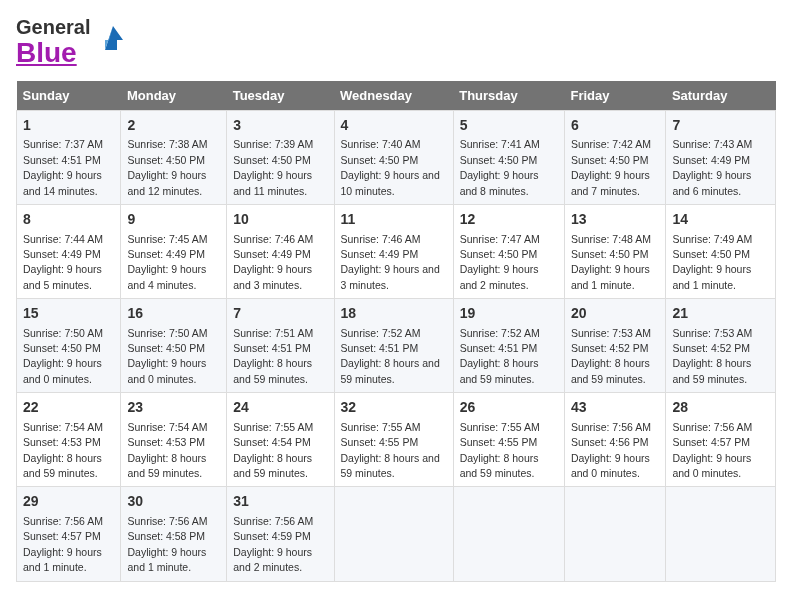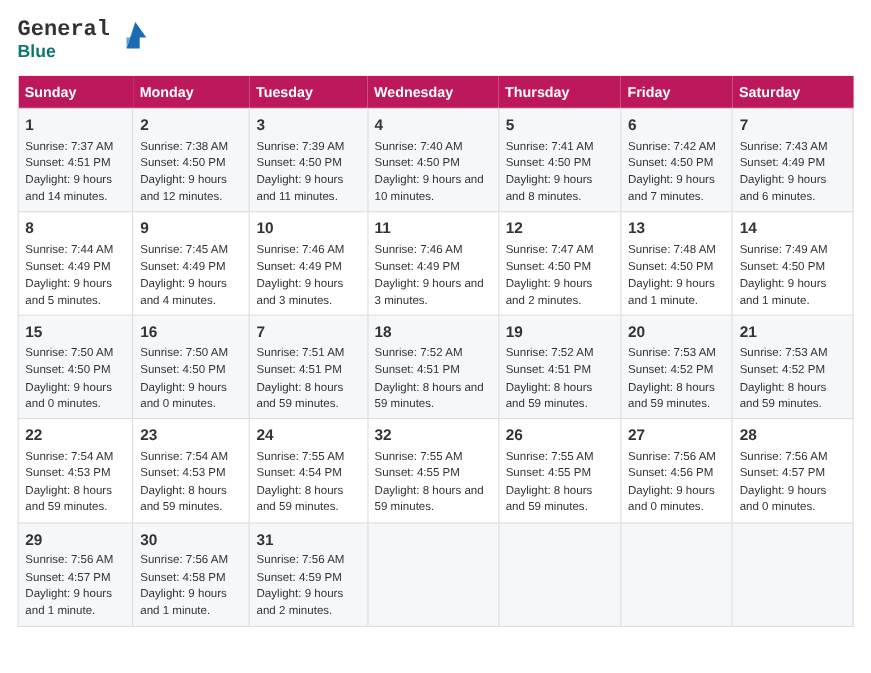--- a/index.html
+++ b/index.html
@@ -31,21 +31,21 @@
     .subtitle {
       font-size: 15px;
       color: #555;
     }
     table {
       width: 100%;
       border-collapse: collapse;
       font-size: 11px;
     }
     thead tr th {
-      background-color: #be185d;
+      background-color: #737373;
       color: #fff;
       padding: 7px 6px;
       text-align: left;
       font-size: 13px;
       font-weight: bold;
     }
     tbody tr {
       background: #fff;
     }
     tbody tr:nth-child(odd) {
@@ -74,24 +74,24 @@
     }
   </style>
 </head>
 <body>
 
 <div class="header">
   <div class="logo">
     <div>
       <div style="display:flex;align-items:center;">
         <div>
-          <div style="font-size:20px;font-weight:bold;color:#333;line-height:1.1;font-family:Liberation Mono, monospace;">
+          <div style="font-size:20px;font-weight:bold;color:#333;line-height:1.1;">
             General
           </div>
-          <div style="font-size:16px;font-weight:bold;color:#0f766e;line-height:1.1;">
+          <div style="font-size:28px;font-weight:bold;color:#a21caf;line-height:1.1;text-decoration:underline;">
             Blue
           </div>
         </div>
         <div style="margin-left:5px;">
           <svg width="36" height="36" viewBox="0 0 36 36">
             <polygon points="10,28 18,4 28,18 22,18 22,28" fill="#1a6bb5"></polygon>
             <polygon points="10,28 18,4 14,18 10,18" fill="#5ba3d9"></polygon>
           </svg>
         </div>
       </div>
@@ -142,21 +142,21 @@
         <td><span class="day-num">19</span><span class="day-info">Sunrise: 7:52 AM<br>Sunset: 4:51 PM<br>Daylight: 8 hours and 59 minutes.</span></td>
         <td><span class="day-num">20</span><span class="day-info">Sunrise: 7:53 AM<br>Sunset: 4:52 PM<br>Daylight: 8 hours and 59 minutes.</span></td>
         <td><span class="day-num">21</span><span class="day-info">Sunrise: 7:53 AM<br>Sunset: 4:52 PM<br>Daylight: 8 hours and 59 minutes.</span></td>
       </tr>
       <tr>
         <td><span class="day-num">22</span><span class="day-info">Sunrise: 7:54 AM<br>Sunset: 4:53 PM<br>Daylight: 8 hours and 59 minutes.</span></td>
         <td><span class="day-num">23</span><span class="day-info">Sunrise: 7:54 AM<br>Sunset: 4:53 PM<br>Daylight: 8 hours and 59 minutes.</span></td>
         <td><span class="day-num">24</span><span class="day-info">Sunrise: 7:55 AM<br>Sunset: 4:54 PM<br>Daylight: 8 hours and 59 minutes.</span></td>
         <td><span class="day-num">32</span><span class="day-info">Sunrise: 7:55 AM<br>Sunset: 4:55 PM<br>Daylight: 8 hours and 59 minutes.</span></td>
         <td><span class="day-num">26</span><span class="day-info">Sunrise: 7:55 AM<br>Sunset: 4:55 PM<br>Daylight: 8 hours and 59 minutes.</span></td>
-        <td><span class="day-num">27</span><span class="day-info">Sunrise: 7:56 AM<br>Sunset: 4:56 PM<br>Daylight: 9 hours and 0 minutes.</span></td>
+        <td><span class="day-num">43</span><span class="day-info">Sunrise: 7:56 AM<br>Sunset: 4:56 PM<br>Daylight: 9 hours and 0 minutes.</span></td>
         <td><span class="day-num">28</span><span class="day-info">Sunrise: 7:56 AM<br>Sunset: 4:57 PM<br>Daylight: 9 hours and 0 minutes.</span></td>
       </tr>
       <tr>
         <td><span class="day-num">29</span><span class="day-info">Sunrise: 7:56 AM<br>Sunset: 4:57 PM<br>Daylight: 9 hours and 1 minute.</span></td>
         <td><span class="day-num">30</span><span class="day-info">Sunrise: 7:56 AM<br>Sunset: 4:58 PM<br>Daylight: 9 hours and 1 minute.</span></td>
         <td><span class="day-num">31</span><span class="day-info">Sunrise: 7:56 AM<br>Sunset: 4:59 PM<br>Daylight: 9 hours and 2 minutes.</span></td>
         <td class="empty"></td>
         <td class="empty"></td>
         <td class="empty"></td>
         <td class="empty"></td>

